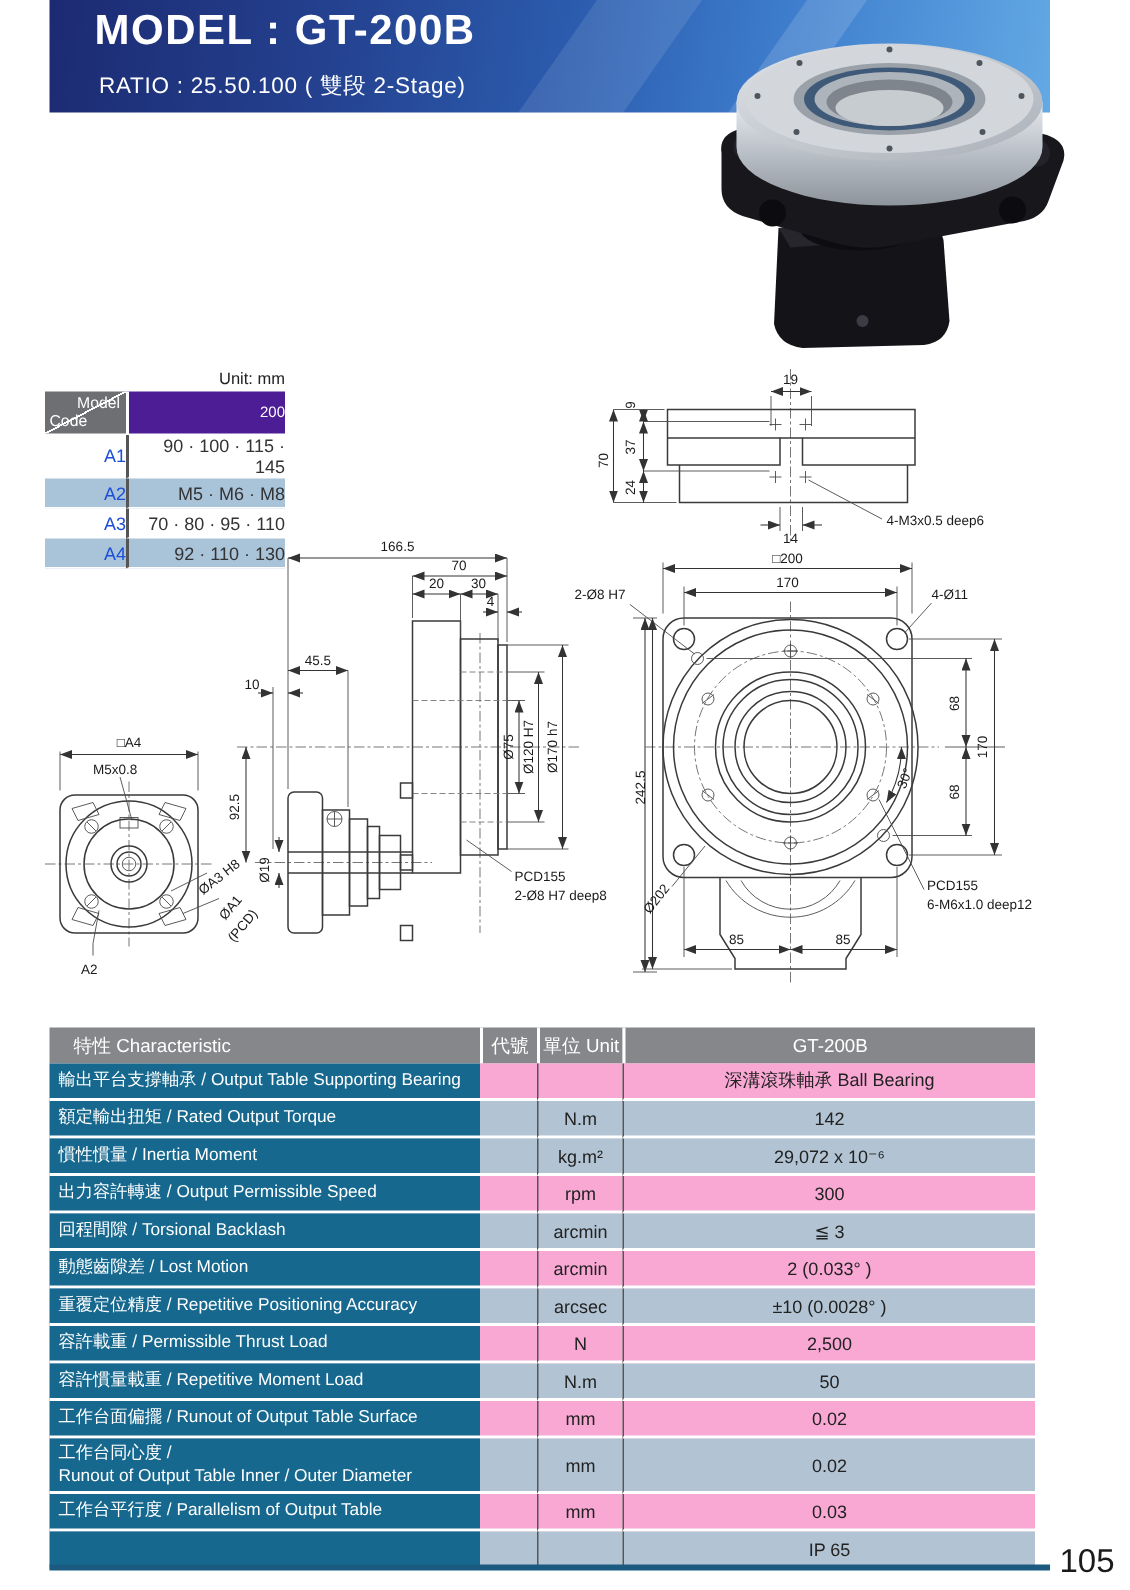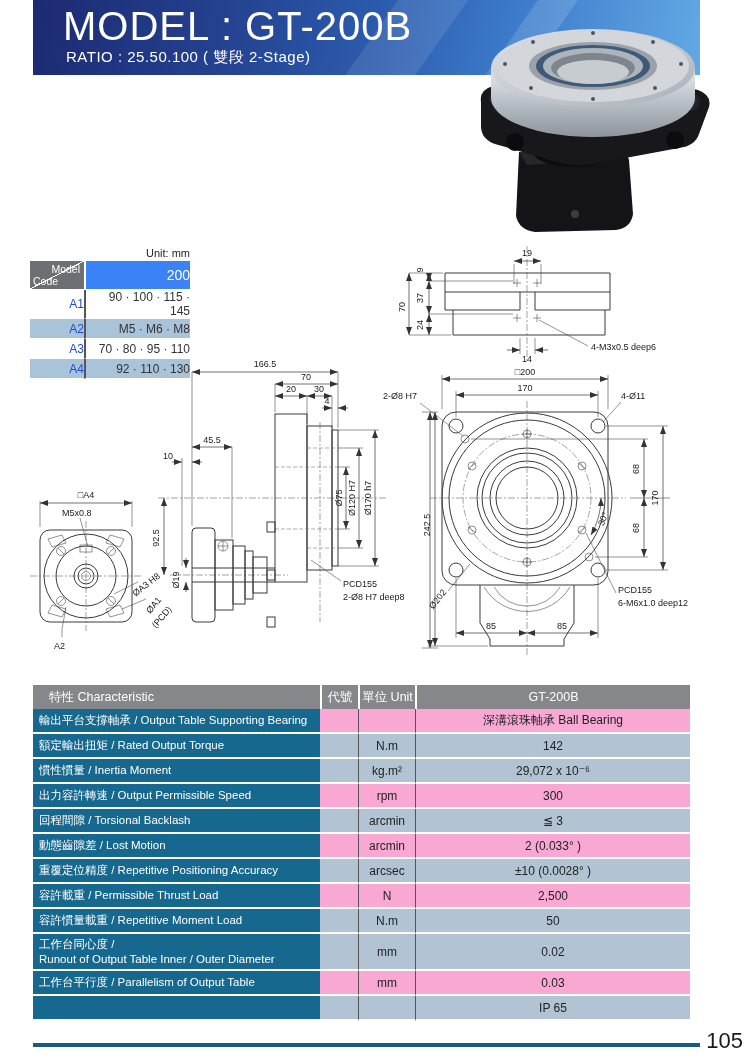--- a/index.html
+++ b/index.html
@@ -6,37 +6,37 @@
   body{font-family:"Liberation Sans","DejaVu Sans",sans-serif;}
   #canvas{position:relative;width:753px;height:1060px;background:#fff;overflow:hidden;}
 
   
   .header-band{position:absolute;left:33px;top:0;width:667px;height:75px;
     background:linear-gradient(100deg,#1c2a72 0%,#24418f 28%,#2c5cae 52%,#3f7fce 74%,#63a9e4 100%);
     overflow:hidden;}
   .header-band .streak{position:absolute;top:-30px;width:70px;height:160px;transform:skewX(-35deg);
     background:rgba(255,255,255,0.10);}
   .header-band .s1{left:330px;} .header-band .s2{left:470px;width:40px;background:rgba(255,255,255,0.14);}
-  .header-title{position:absolute;left:30px;top:4px;color:#fff;font-size:40px;font-weight:normal;letter-spacing:1px;}
+  .header-title{position:absolute;left:30px;top:4px;color:#fff;font-size:28px;font-weight:bold;letter-spacing:1px;}
   .header-ratio{position:absolute;left:33px;top:48px;color:#fff;font-size:15px;letter-spacing:0.5px;}
 
   
   .photo{position:absolute;left:423px;top:2px;width:318px;height:235px;}
 
   
   .model-area{position:absolute;left:30px;top:235px;width:162px;}
   .unit-note{font-size:11px;color:#222;text-align:right;padding-right:2px;margin-bottom:2px;margin-top:12px;}
   table.model{border-collapse:separate;border-spacing:0;width:160px;table-layout:fixed;font-size:12px;}
   table.model td{height:19px;text-align:right;vertical-align:middle;padding:0;}
   table.model .diag{width:54px;height:28px;background:
       linear-gradient(to bottom right,transparent 48.8%,#fff 48.8%,#fff 51.2%,transparent 51.2%),#6d6f72;
       color:#fff;font-size:10.5px;position:relative;}
   table.model .diag .t{position:absolute;top:2px;right:4px;}
   table.model .diag .b{position:absolute;bottom:2px;left:3px;}
-  table.model .hdr{background:#3b82f6;color:#fff;font-size:14px;border-left:2px solid #fff;}
+  table.model .hdr{background:#4c1d95;color:#fff;font-size:10px;border-left:2px solid #fff;}
   table.model td.code{background:#fff;color:#1d4ed8;}
   table.model td.val{border-left:2px solid #555;color:#333;}
   table.model tr.alt td{background:#a9c3d9;}
   table.model tr td{border-bottom:1px solid #fff;}
 
   
   svg text{font-family:"Liberation Sans","DejaVu Sans",sans-serif;font-size:9px;fill:#1a1a1a;}
   svg .ln{stroke:#3a3a3a;stroke-width:1;fill:none;}
   svg .thin{stroke:#4a4a4a;stroke-width:0.6;fill:none;}
   svg .cl{stroke:#666;stroke-width:0.6;stroke-dasharray:7 2 2 2;fill:none;}
@@ -503,20 +503,28 @@
         <td class="vl">2,500</td>
       </tr>
       <tr class="alt">
         <td class="n">
               <span>容許慣量載重 / Repetitive Moment Load</span>
             </td>
         <td class="cd"></td>
         <td class="un">N.m</td>
         <td class="vl">50</td>
       </tr>
+      <tr>
+        <td class="n">
+              <span>工作台面偏擺 / Runout of Output Table Surface</span>
+            </td>
+        <td class="cd"></td>
+        <td class="un">mm</td>
+        <td class="vl">0.02</td>
+      </tr>
       <tr class="alt tall">
         <td class="n">
           <span>工作台同心度 /</span>
           <span>Runout of Output Table Inner / Outer Diameter</span>
         </td>
         <td class="cd"></td>
         <td class="un">mm</td>
         <td class="vl">0.02</td>
       </tr>
       <tr>

